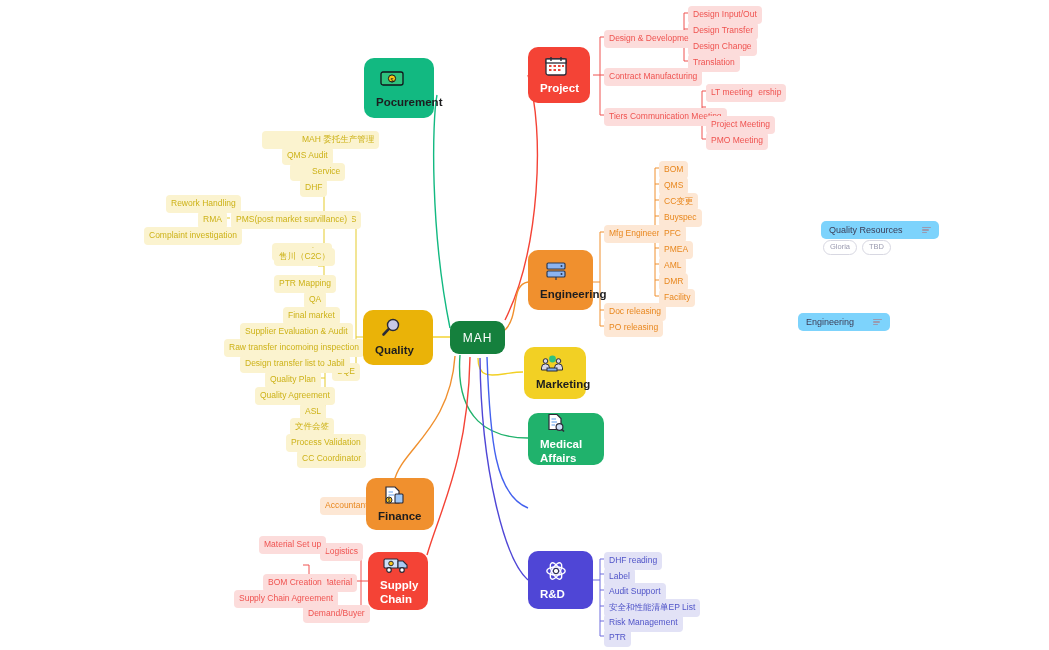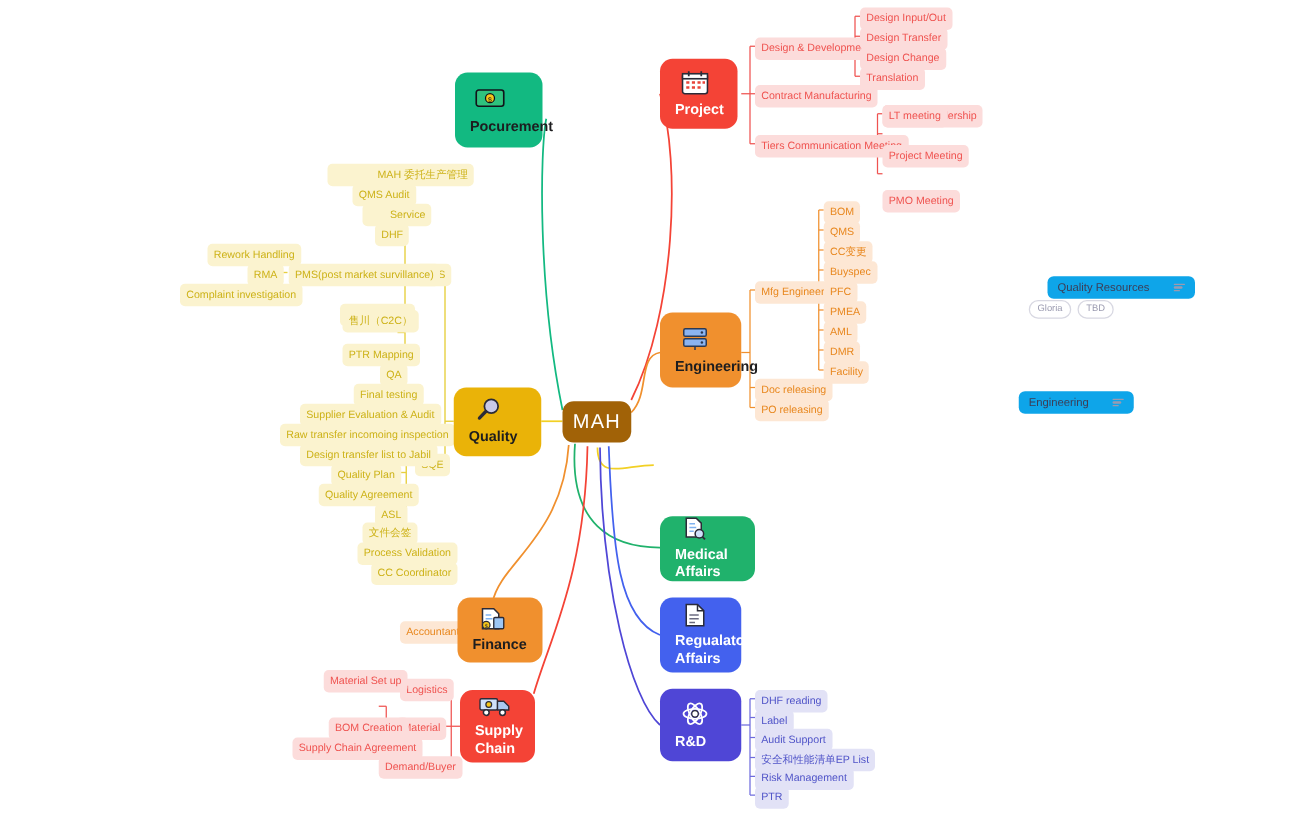--- a/index.html
+++ b/index.html
@@ -16,25 +16,25 @@
     background: #ffffff;
   }
   #wires {
     position: absolute; left: 0; top: 0;
     width: 1049px; height: 650px;
     pointer-events: none;
   }
   
   .center-node {
     position: absolute;
-    background: #a16207;
+    background: #15803d;
     color: #ffffff;
     border-radius: 9px;
     display: flex; align-items: center; justify-content: center;
-    font-size: 16px; letter-spacing: 1px;
+    font-size: 12px; letter-spacing: 1px;
     font-weight: 500;
     z-index: 30;
   }
   
   .main-node {
     position: absolute;
     border-radius: 10px;
     display: flex;
     flex-direction: column;
     align-items: flex-start;
@@ -70,30 +70,29 @@
     align-items: flex-start;
   }
   .p-orange { background:#fde7d4; color:#e8871e; }
   .p-yellow { background:#fbf3cf; color:#cdb218; }
   .p-blue   { background:#e2e2f6; color:#5054c8; }
   .p-pink   { background:#fcdcdb; color:#ef5350; }
 
   
   .float-card {
     position: absolute;
-    background: #0ea5e9;
+    background: #7dd3fc;
     border-radius: 5px;
     padding: 4px 8px;
     font-size: 9px;
     color: #3d3d56;
     display: flex;
     align-items: center;
     gap: 19px;
     z-index: 18;
-    margin-left: 17px;
   }
   .float-card .fc-menu {
     width: 9px; height: 7px;
     display: flex; flex-direction: column; justify-content: space-between;
   }
   .float-card .fc-menu i {
     display:block; height:1.3px; background:#9a9ab0; border-radius:1px;
   }
   .float-card .fc-menu i:nth-child(1){ width:9px; }
   .float-card .fc-menu i:nth-child(2){ width:7px; }
@@ -307,48 +306,48 @@
   <div class="main-node" style="left:363px; top:310px; width:70px; height:55px; background:#eab308;">
     <span class="mn-icon">
       <svg width="22" height="20" viewBox="0 0 22 20">
         <circle cx="13" cy="7" r="5.5" fill="#c9c9e8" stroke="#2b2b38" stroke-width="1.4"></circle>
         <line x1="8.6" y1="11.2" x2="3.5" y2="16.5" stroke="#2b2b38" stroke-width="2.6" stroke-linecap="round"></line>
       </svg>
     </span>
     <span class="mn-label lbl-dark">Quality</span>
   </div>
 
+  <div class="main-node" style="left:524px; top:347px; width:62px; height:52px; background:#f2d024;">
+    <span class="mn-icon">
+      <svg width="24" height="18" viewBox="0 0 24 18">
+        <circle cx="12.5" cy="4" r="3.4" fill="#2ec27e"></circle>
+        <circle cx="5.5" cy="6" r="2.3" fill="#d8d8e8" stroke="#2b2b38" stroke-width="1"></circle>
+        <circle cx="18.5" cy="6" r="2.3" fill="#d8d8e8" stroke="#2b2b38" stroke-width="1"></circle>
+        <path d="M1.5 15 v-2.2 a4 4 0 0 1 8 0 V15 z" fill="#d8d8e8" stroke="#2b2b38" stroke-width="1"></path>
+        <path d="M14.5 15 v-2.2 a4 4 0 0 1 8 0 V15 z" fill="#d8d8e8" stroke="#2b2b38" stroke-width="1"></path>
+        <rect x="7" y="13" width="10" height="3" fill="#7fb2f0" stroke="#2b2b38" stroke-width="1"></rect>
+      </svg>
+    </span>
+    <span class="mn-label lbl-dark">Marketing</span>
+  </div>
 
   <div class="main-node" style="left:528px; top:413px; width:76px; height:52px; background:#20b26c;">
     <span class="mn-icon">
       <svg width="20" height="20" viewBox="0 0 20 20">
         <path d="M3 1.5 h8 l4 4 v11 h-12 z" fill="#ffffff" stroke="#2b2b38" stroke-width="1.2"></path>
         <line x1="5.5" y1="6" x2="10" y2="6" stroke="#7fb2f0" stroke-width="1.3"></line>
         <line x1="5.5" y1="9" x2="11" y2="9" stroke="#7fb2f0" stroke-width="1.3"></line>
         <line x1="5.5" y1="12" x2="9" y2="12" stroke="#7fb2f0" stroke-width="1.3"></line>
         <circle cx="13.5" cy="14" r="3.4" fill="#cfe0fa" stroke="#2b2b38" stroke-width="1.2"></circle>
         <line x1="16" y1="16.5" x2="18" y2="18.5" stroke="#2b2b38" stroke-width="1.6"></line>
       </svg>
     </span>
     <span class="mn-label lbl-light">Medical Affairs</span>
   </div>
 
-  <div class="main-node" style="left:528px; top:478px; width:65px; height:60px; background:#4361ee;">
-    <span class="mn-icon">
-      <svg width="18" height="20" viewBox="0 0 18 20">
-        <path d="M2 1.5 h9 l5 5 v12 h-14 z" fill="#ffffff" stroke="#2b2b38" stroke-width="1.2"></path>
-        <path d="M11 1.5 v5 h5" fill="none" stroke="#2b2b38" stroke-width="1.2"></path>
-        <line x1="4.5" y1="10" x2="12" y2="10" stroke="#6b6b80" stroke-width="1.2"></line>
-        <line x1="4.5" y1="13" x2="12" y2="13" stroke="#6b6b80" stroke-width="1.2"></line>
-        <line x1="4.5" y1="16" x2="9" y2="16" stroke="#6b6b80" stroke-width="1.2"></line>
-      </svg>
-    </span>
-    <span class="mn-label lbl-light" style="white-space:pre-line">Regualatory
-Affairs</span>
-  </div>
 
   <div class="main-node" style="left:366px; top:478px; width:68px; height:52px; background:#f0902e;">
     <span class="mn-icon">
       <svg width="22" height="20" viewBox="0 0 22 20">
         <path d="M3 2 h9 l4 4 v12 h-13 z" fill="#ffffff" stroke="#2b2b38" stroke-width="1.2"></path>
         <line x1="5.5" y1="7" x2="10" y2="7" stroke="#7fb2f0" stroke-width="1.2"></line>
         <line x1="5.5" y1="10" x2="11" y2="10" stroke="#7fb2f0" stroke-width="1.2"></line>
         <rect x="12" y="9" width="8" height="9" rx="1" fill="#9dc6f5" stroke="#2b2b38" stroke-width="1.1"></rect>
         <circle cx="6" cy="15" r="3" fill="#f5c518" stroke="#2b2b38" stroke-width="1"></circle>
         <text x="6" y="17" font-size="4.5" text-anchor="middle" fill="#2b2b38" font-family="sans-serif">$</text>
@@ -408,21 +407,21 @@
 
   <div class="pill p-pink" style="left:706px; top:84px;">
       <span>Steeco, leadership</span>
     </div>
   <div class="pill p-pink" style="left:706px; top:84px;">
       <span>LT meeting</span>
     </div>
   <div class="pill p-pink" style="left:706px; top:116px;">
       <span>Project Meeting</span>
     </div>
-  <div class="pill p-pink" style="left:706px; top:132px;margin-top:20px;">
+  <div class="pill p-pink" style="left:706px; top:132px;">
       <span>PMO Meeting</span>
     </div>
 
   <div class="pill p-orange" style="left:604px; top:225px;">
       <span>Mfg Engineer</span>
     </div>
   <div class="pill p-orange" style="left:604px; top:303px;">
       <span>Doc releasing</span>
     </div>
   <div class="pill p-orange" style="left:604px; top:319px;">
@@ -497,21 +496,21 @@
       <span>售川（C2C）</span>
     </div>
   <div class="pill p-yellow" style="left:274px; top:275px;">
       <span>PTR Mapping</span>
     </div>
   <div class="pill p-yellow" style="left:304px; top:291px;">
       <span>QA</span>
     </div>
 
   <div class="pill p-yellow" style="left:283px; top:307px;">
-      <span>Final testing</span>
+      <span>Final market</span>
     </div>
   <div class="pill p-yellow" style="left:240px; top:323px;">
       <span>Supplier Evaluation &amp; Audit</span>
     </div>
   <div class="pill p-yellow" style="left:224px; top:339px;">
       <span>Raw transfer incomoing inspection</span>
     </div>
   <div class="pill p-yellow" style="left:240px; top:355px;">
       <span>Design transfer list to Jabil</span>
     </div>

